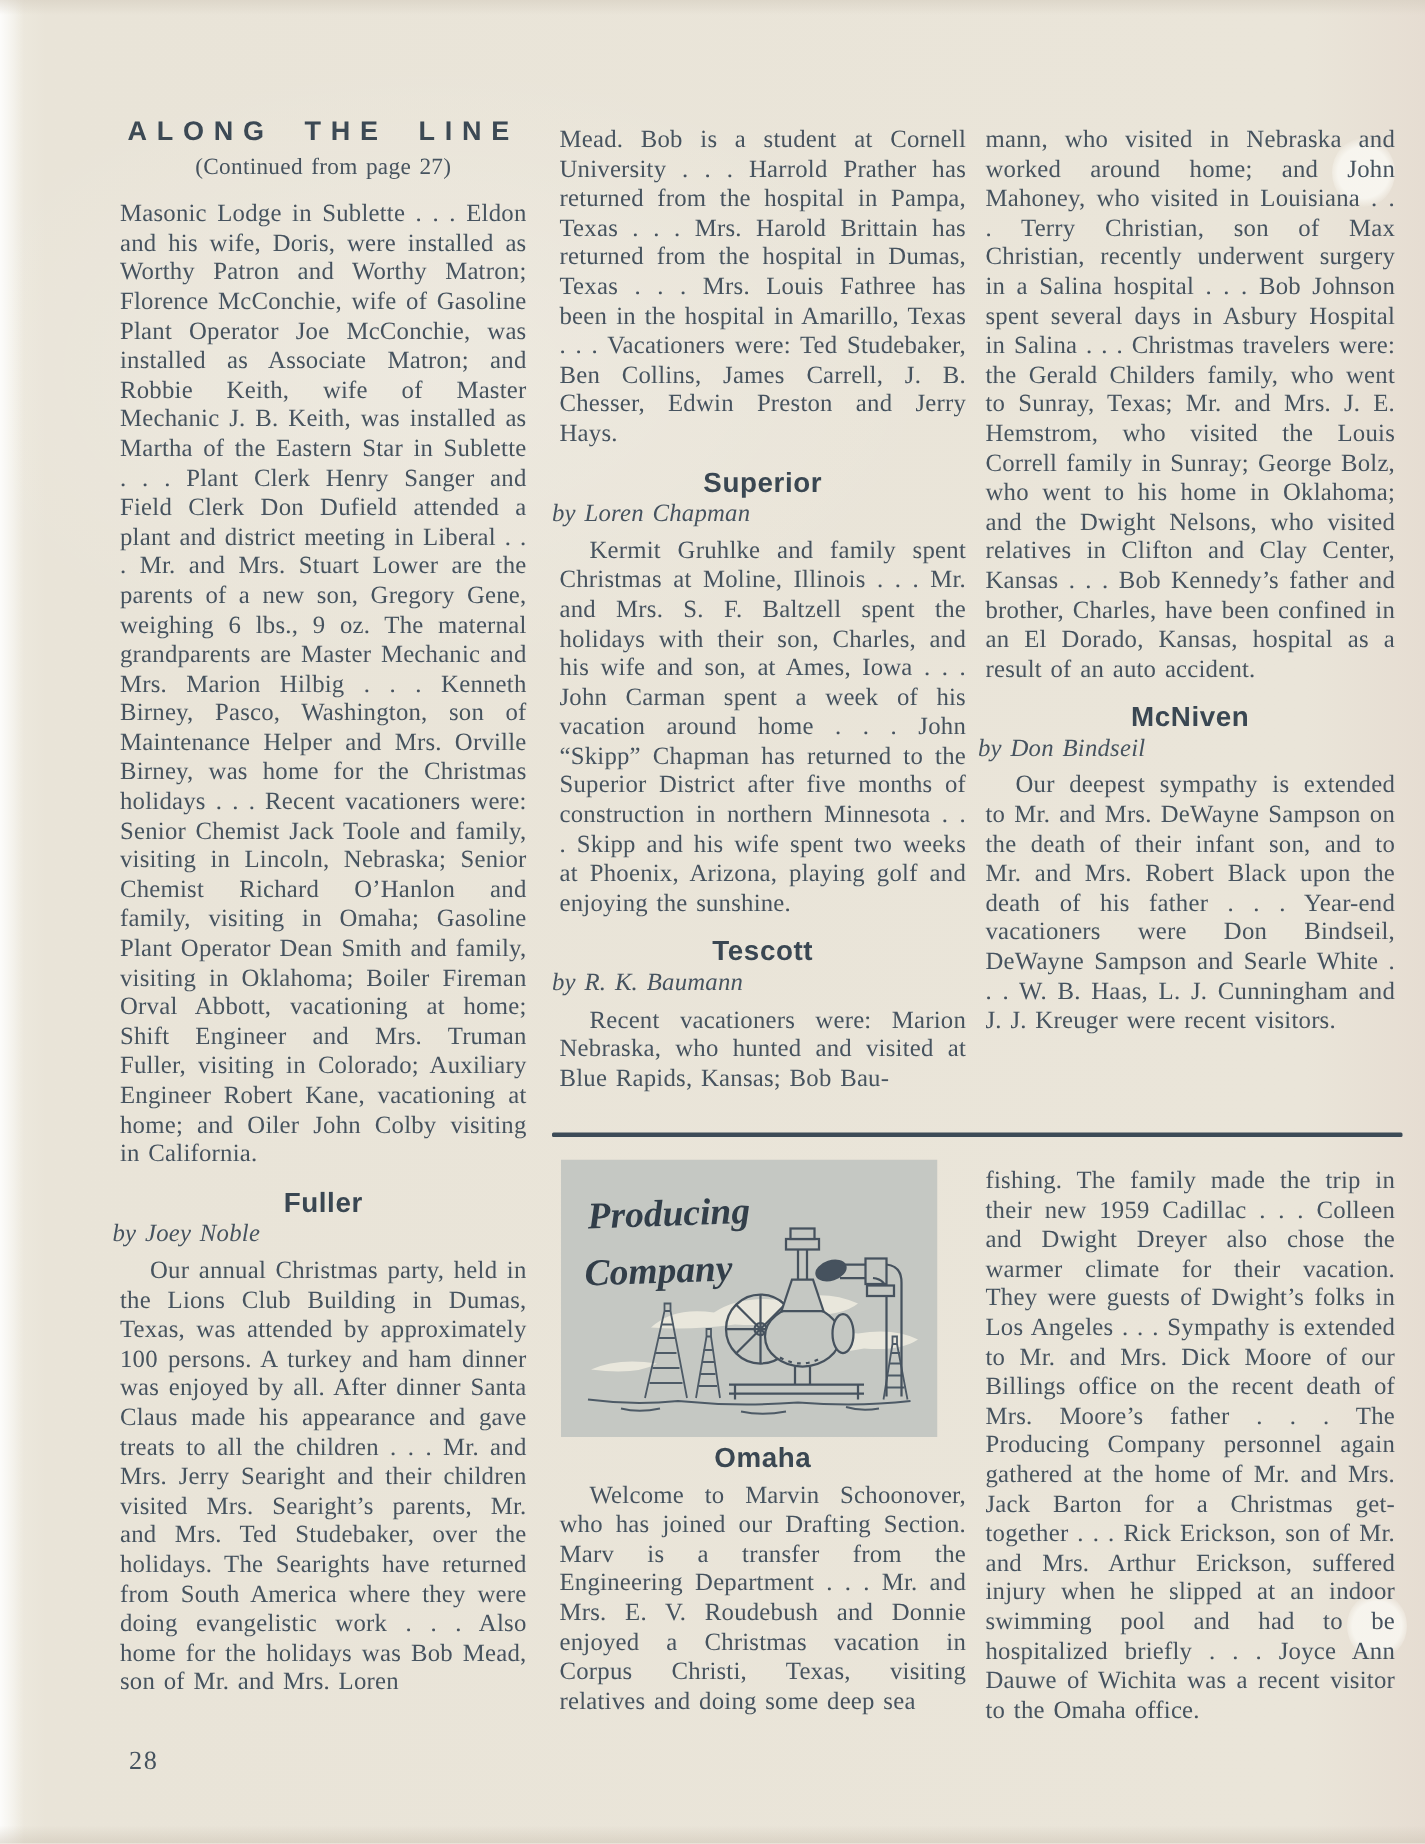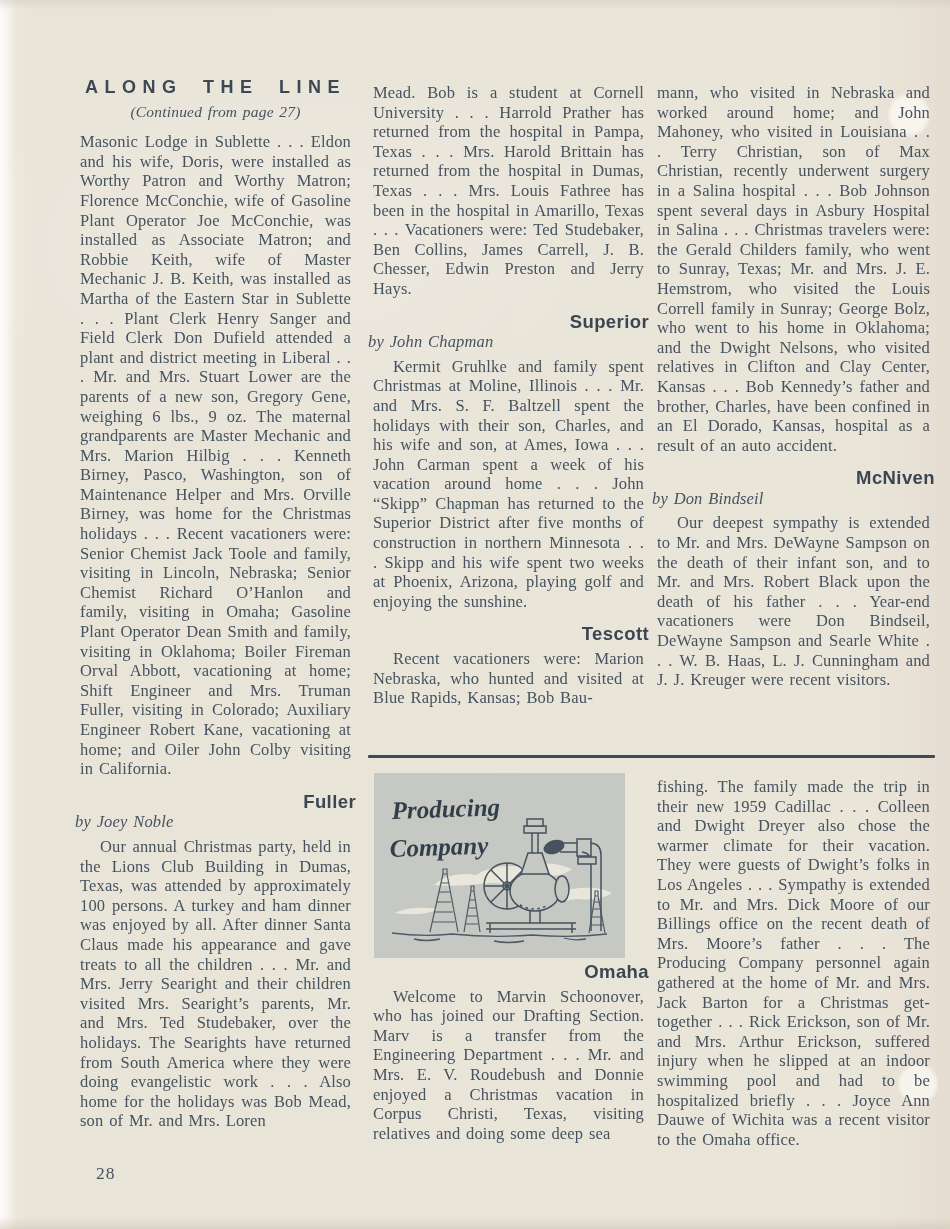--- a/index.html
+++ b/index.html
@@ -33,37 +33,37 @@
   .col2u{left:368px; top:78px; width:281px;}
   .col3u{left:652px; top:78px; width:283px;}
   .col2l{left:368px; top:962px; width:281px;}
   .col3l{left:652px; top:772px; width:283px;}
 
   .masthead-title{
     font-family:"Liberation Sans", sans-serif; font-weight:bold;
     font-size:18px; letter-spacing:6.5px; word-spacing:9px;
     text-align:center; color:#3c4954; margin:0 0 4px 0; white-space:nowrap;
   }
-  .masthead-cont{font-style:italic; font-size:15.5px; text-align:center;
+  .masthead-cont{font-size:15.5px; text-align:center;
     margin:0 0 11px 0; letter-spacing:0.2px;}
 
   .sect-head{
     font-family:"Liberation Sans", sans-serif; font-weight:bold;
     font-size:18.5px; color:#3a4752; letter-spacing:0.4px;
-    margin:13px 0 1px 0; text-align:right;
+    margin:13px 0 1px 0; text-align:center;
   }
   .byline{font-style:italic; font-size:16.5px; margin:0 0 5px 0; text-align:left;}
 
   .rule{position:absolute; left:368px; top:755px; width:567px; height:3px;
     background:#3d4b57; border-radius:1px;}
 
   .illus{position:absolute; left:374px; top:773px; width:251px; height:185px;}
   .illus svg{display:block;}
 
-  .pagenum{position:absolute; left:96px; top:1163px; font-size:17.5px;
+  .pagenum{position:absolute; left:86px; top:1163px; font-size:17.5px;
     letter-spacing:1px; color:#45525e;}
 </style>
 </head>
 <body>
 
 <div class="page">
   <div class="edge-left"></div>
   <div class="edge-top"></div>
   <div class="edge-bottom"></div>
   <div class="blemish blemish-1"></div>
@@ -74,23 +74,24 @@
     <div class="masthead-cont">(Continued from page 27)</div>
     <p>Masonic Lodge in Sublette . . . Eldon and his wife, Doris, were installed as Worthy Patron and Worthy Matron; Florence McConchie, wife of Gasoline Plant Operator Joe McConchie, was installed as Associate Matron; and Robbie Keith, wife of Master Mechanic J. B. Keith, was installed as Martha of the Eastern Star in Sublette . . . Plant Clerk Henry Sanger and Field Clerk Don Dufield attended a plant and district meeting in Liberal . . . Mr. and Mrs. Stuart Lower are the parents of a new son, Gregory Gene, weighing 6 lbs., 9 oz.  The maternal grandparents are Master Mechanic and Mrs. Marion Hilbig . . . Kenneth Birney, Pasco, Washington, son of Maintenance Helper and Mrs. Orville Birney, was home for the Christmas holidays . . . Recent vacationers were: Senior Chemist Jack Toole and family, visiting in Lincoln, Nebraska; Senior Chemist Richard O’Hanlon and family, visiting in Omaha; Gasoline Plant Operator Dean Smith and family, visiting in Oklahoma; Boiler Fireman Orval Abbott, vacationing at home; Shift Engineer and Mrs. Truman Fuller, visiting in Colorado; Auxiliary Engineer Robert Kane, vacationing at home; and Oiler John Colby visiting in California.</p>
     <div class="sect-head">Fuller</div>
     <div class="byline">by Joey Noble</div>
     <p class="indent">Our annual Christmas party, held in the Lions Club Building in Dumas, Texas, was attended by approximately 100 persons.  A turkey and ham dinner was enjoyed by all. After dinner Santa Claus made his appearance and gave treats to all the children . . . Mr. and Mrs. Jerry Searight and their children visited Mrs. Searight’s parents, Mr. and Mrs. Ted Studebaker, over the holidays.  The Searights have returned from South America where they were doing evangelistic work . . . Also home for the holidays was Bob Mead, son of Mr. and Mrs. Loren</p>
   </div>
 
   <div class="col col2u">
     <p>Mead.  Bob is a student at Cornell University . . . Harrold Prather has returned from the hospital in Pampa, Texas . . . Mrs. Harold Brittain has returned from the hospital in Dumas, Texas . . . Mrs. Louis Fathree has been in the hospital in Amarillo, Texas . . . Vacationers were: Ted Studebaker, Ben Collins, James Carrell, J. B. Chesser, Edwin Preston and Jerry Hays.</p>
     <div class="sect-head">Superior</div>
-    <div class="byline">by John Chapman</div>
+    <div class="byline">by Loren Chapman</div>
     <p class="indent">Kermit Gruhlke and family spent Christmas at Moline, Illinois . . . Mr. and Mrs. S. F. Baltzell spent the holidays with their son, Charles, and his wife and son, at Ames, Iowa . . . John Carman spent a week of his vacation around home . . . John “Skipp” Chapman has returned to the Superior District after five months of construction in northern Minnesota . . . Skipp and his wife spent two weeks at Phoenix, Arizona, playing golf and enjoying the sunshine.</p>
     <div class="sect-head">Tescott</div>
+    <div class="byline">by R. K. Baumann</div>
     <p class="indent">Recent vacationers were:  Marion Nebraska, who hunted and visited at Blue Rapids, Kansas; Bob Bau-</p>
   </div>
 
   <div class="col col3u">
     <p>mann, who visited in Nebraska and worked around home; and John Mahoney, who visited in Louisiana . . . Terry Christian, son of Max Christian, recently underwent surgery in a Salina hospital . . . Bob Johnson spent several days in Asbury Hospital in Salina . . . Christmas travelers were: the Gerald Childers family, who went to Sunray, Texas; Mr. and Mrs. J. E. Hemstrom, who visited the Louis Correll family in Sunray; George Bolz, who went to his home in Oklahoma; and the Dwight Nelsons, who visited relatives in Clifton and Clay Center, Kansas . . . Bob Kennedy’s father and brother, Charles, have been confined in an El Dorado, Kansas, hospital as a result of an auto accident.</p>
     <div class="sect-head">McNiven</div>
     <div class="byline">by Don Bindseil</div>
     <p class="indent">Our deepest sympathy is extended to Mr. and Mrs. DeWayne Sampson on the death of their infant son, and to Mr. and Mrs. Robert Black upon the death of his father . . . Year-end vacationers were Don Bindseil, DeWayne Sampson and Searle White . . . W. B. Haas, L. J. Cunningham and J. J. Kreuger were recent visitors.</p>
   </div>
 

